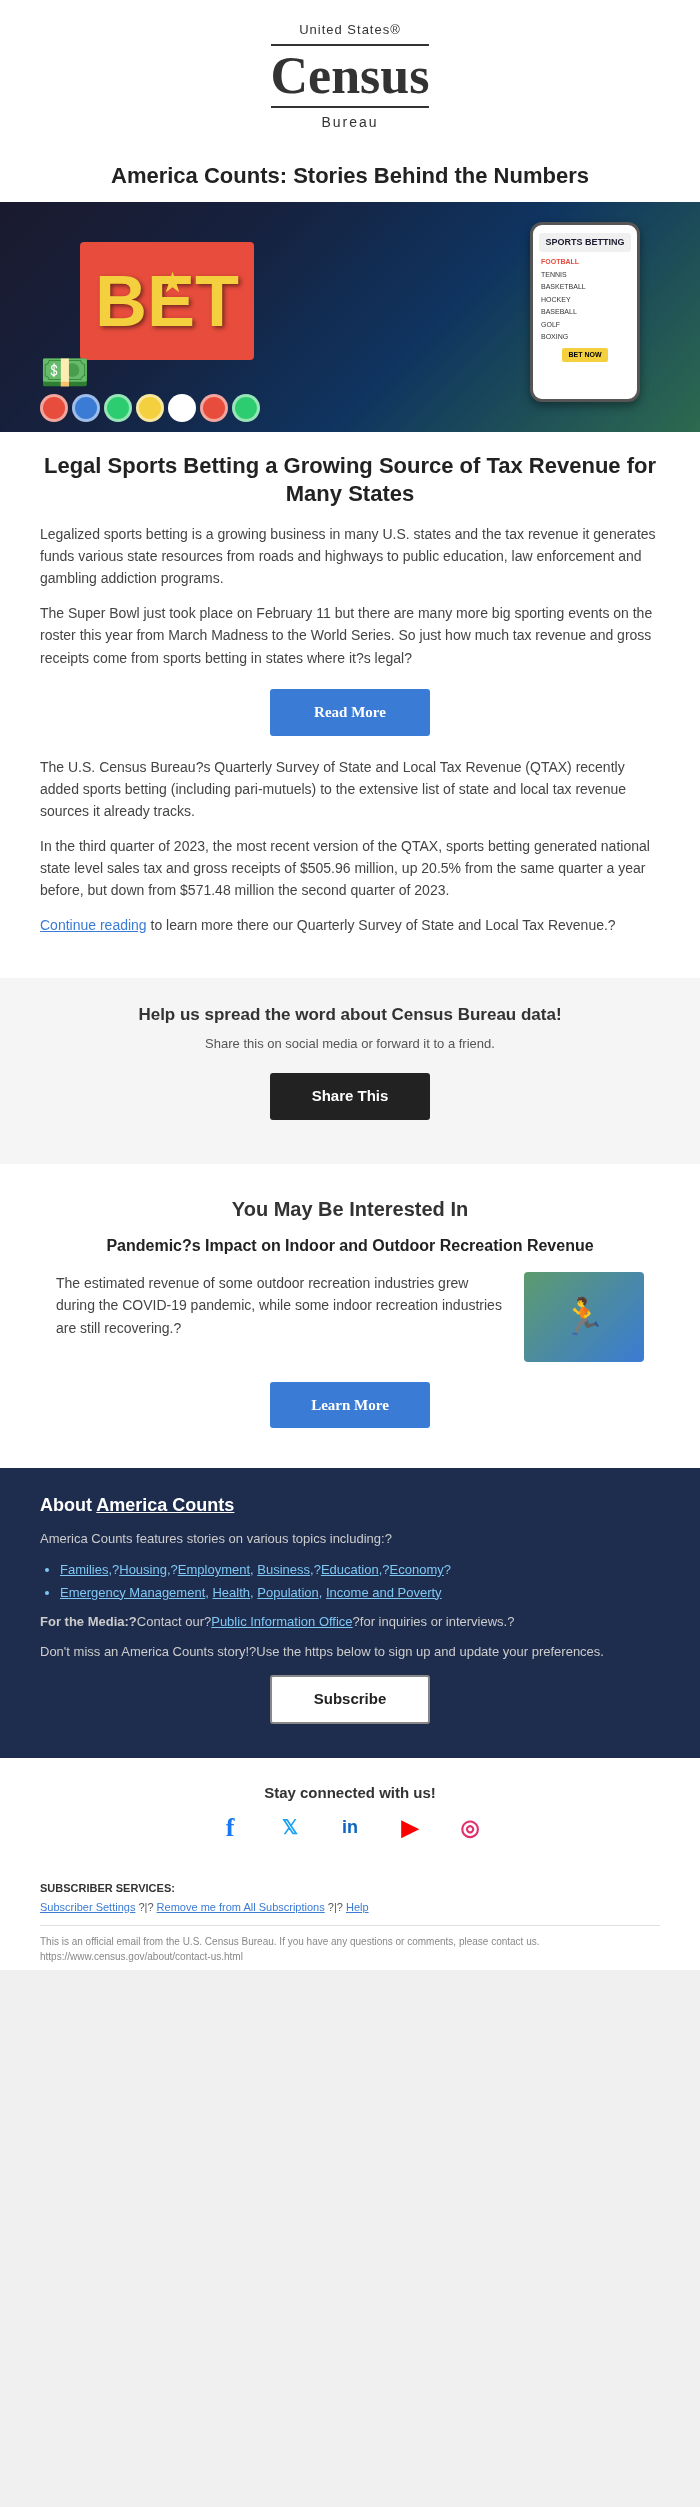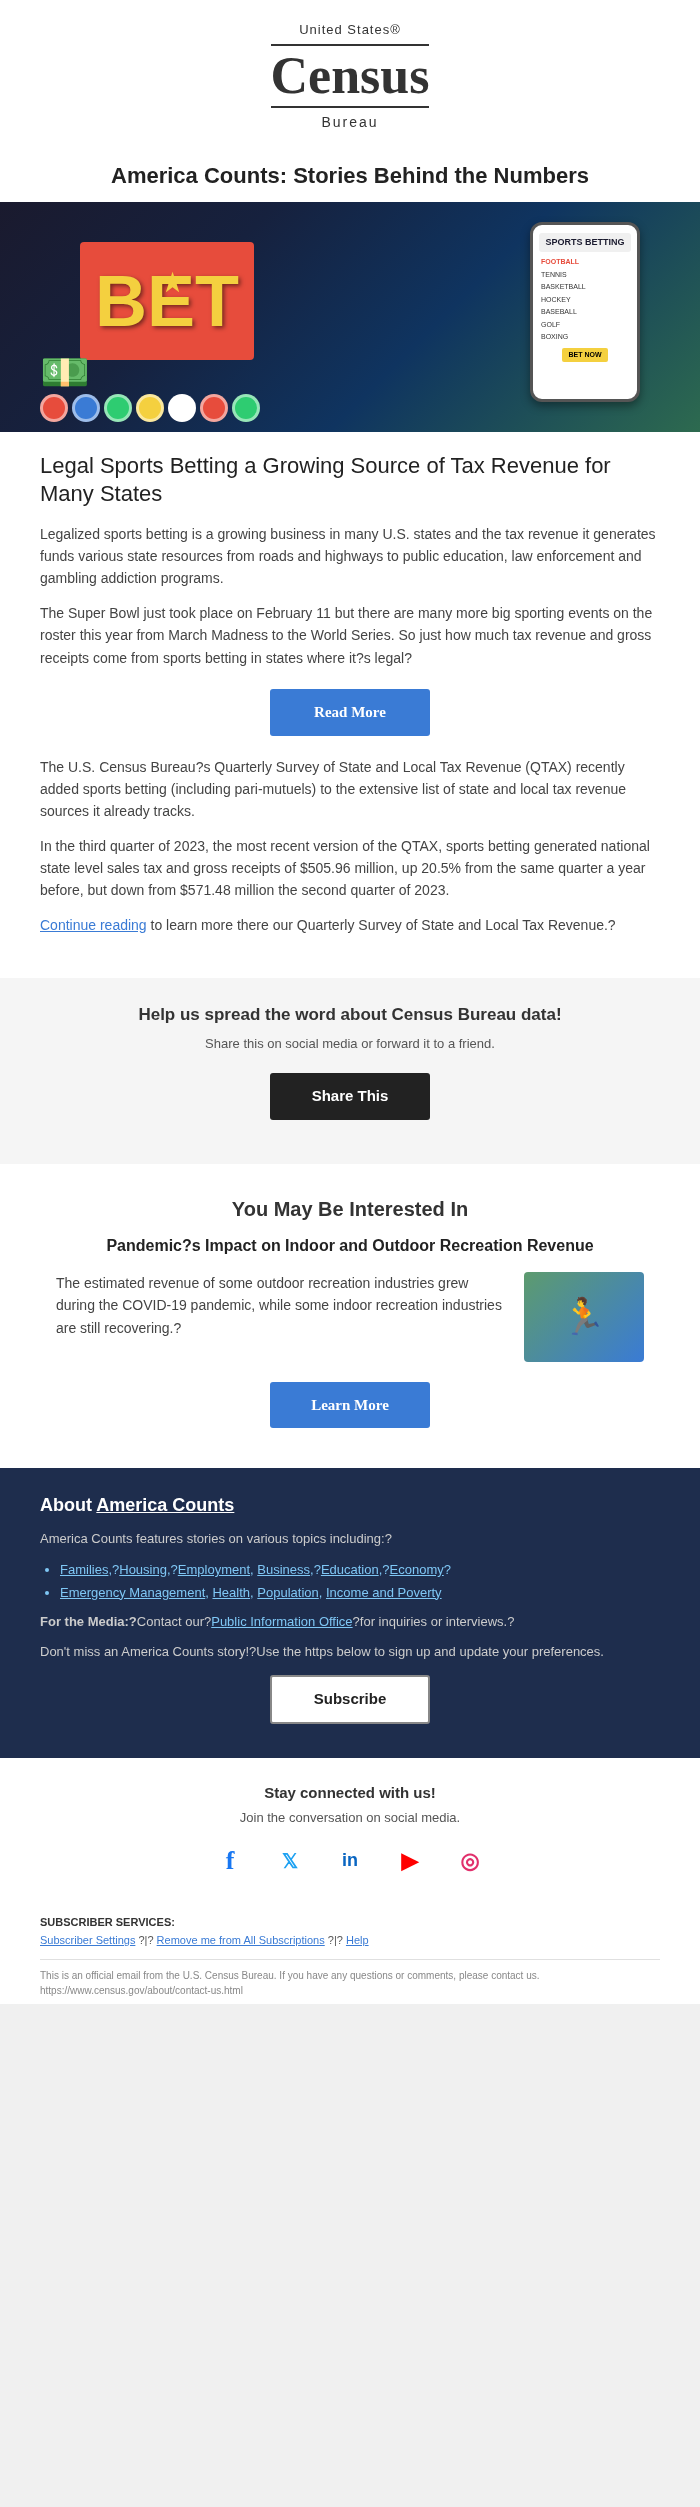--- a/index.html
+++ b/index.html
@@ -128,24 +128,25 @@
       width: 28px;
       height: 28px;
       border-radius: 50%;
       border: 3px solid rgba(255,255,255,0.5);
     }
     .article-section {
       padding: 20px 40px;
     }
     .article-title {
       font-size: 22px;
-      font-weight: normal;
+      font-weight: bold;
       color: #222;
       margin-bottom: 14px;
       line-height: 1.3;
+      text-align: center;
     }
     .article-body {
       font-size: 14px;
       color: #444;
       margin-bottom: 12px;
       line-height: 1.6;
     }
     .btn-blue {
       display: block;
       width: 160px;
@@ -454,21 +455,20 @@
     </ul>
     <div class="about-media">
       <strong>For the Media:?</strong><span>Contact our?</span><a href="#" class="about-link">Public Information Office</a><span>?for inquiries or interviews.?</span>
     </div>
     <div class="about-cta">Don't miss an America Counts story!?Use the https below to sign up and update your preferences.</div>
     <a class="btn-white">Subscribe</a>
   </div>
 
   <div class="social-section">
     <div class="social-title">Stay connected with us!</div>
-    <div class="social-subtitle">Join the conversation on social media.</div>
     <div class="social-icons">
       <div class="social-icon" style="color:#1877f2;font-size:26px;font-family:Georgia,serif;font-weight:bold;">f</div>
       <div class="social-icon" style="color:#1da1f2;font-size:20px;font-weight:bold;">𝕏</div>
       <div class="social-icon" style="color:#0a66c2;font-size:18px;font-weight:bold;font-family:Arial,sans-serif;">in</div>
       <div class="social-icon" style="color:#ff0000;font-size:22px;">▶</div>
       <div class="social-icon" style="color:#e1306c;font-size:22px;">◎</div>
     </div>
   </div>
 
   <div class="footer">

